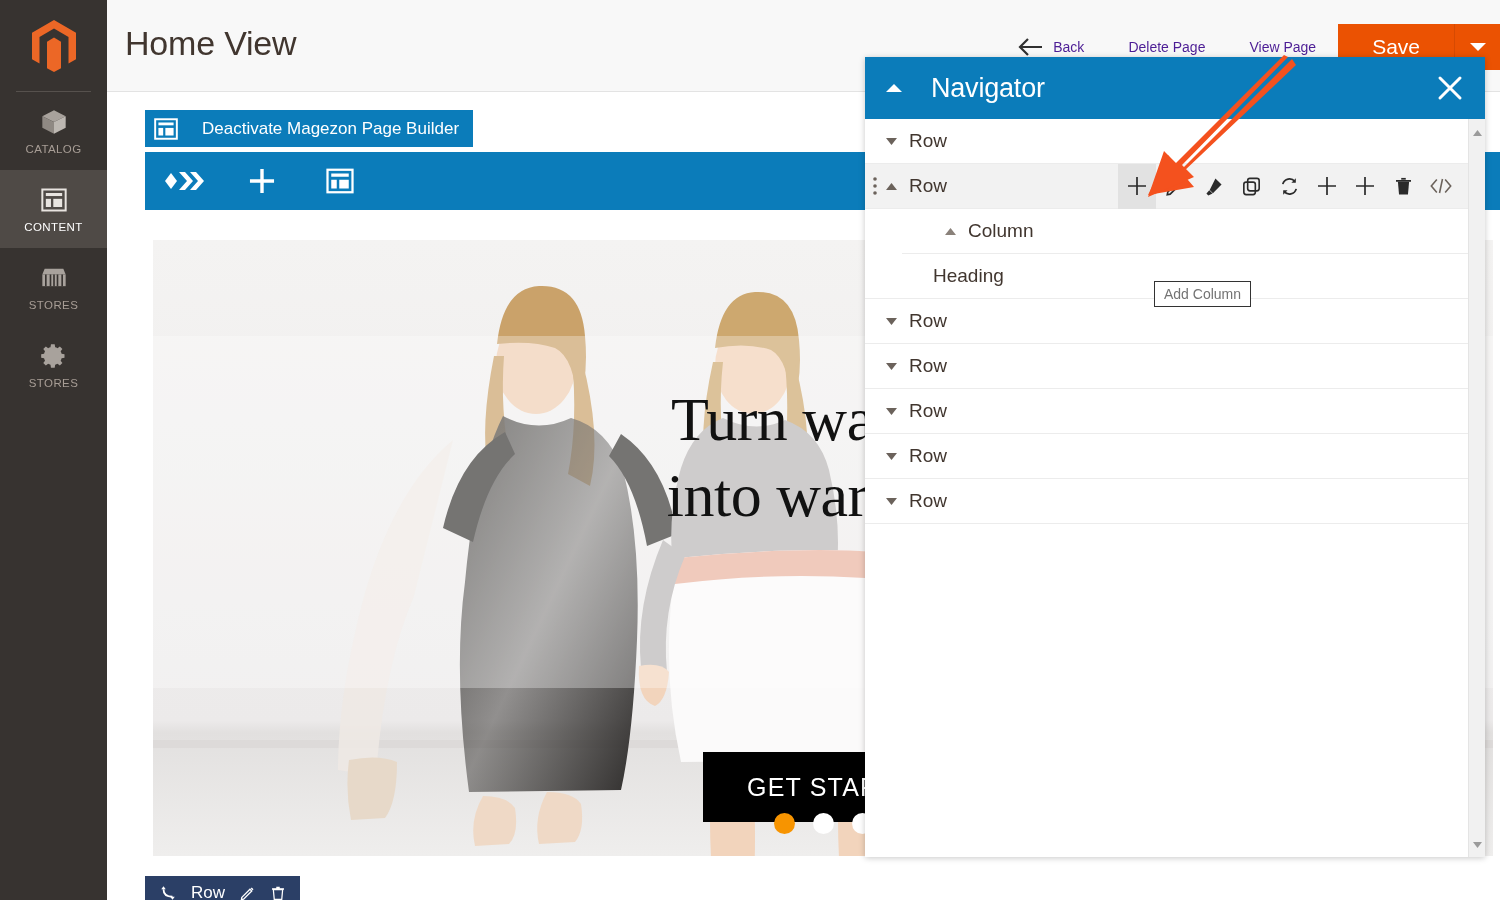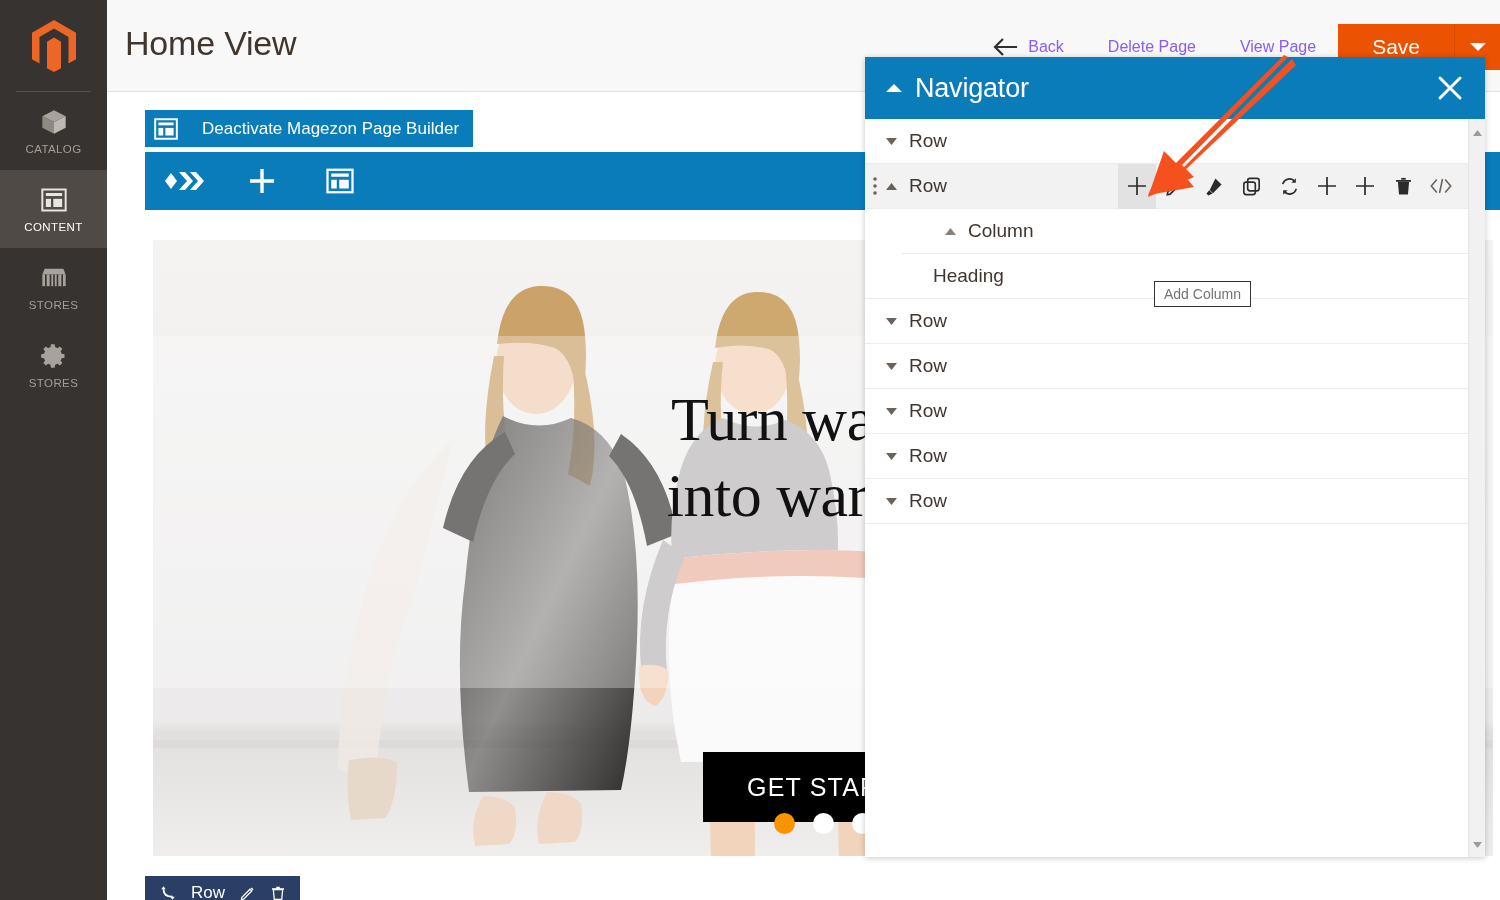--- a/index.html
+++ b/index.html
@@ -60,21 +60,21 @@
     position: absolute; left: 18px; top: 24px;
     font-size: 34px; font-weight: 400; color: #41362f;
     letter-spacing: -0.2px;
   }
   #header-actions {
     position: absolute; right: 0; top: 24px;
     display: flex; align-items: center; gap: 0;
     height: 46px;
   }
   .hdr-btn {
-    font-size: 16px; color: #8b5cf6;
+    font-size: 14px; color: #4c1d95;
     background: transparent; border: none;
     padding: 0 22px; height: 46px; line-height: 46px;
     cursor: pointer; white-space: nowrap;
     font-family: "Liberation Sans", sans-serif;
   }
   .hdr-back { display: flex; align-items: center; gap: 10px; padding-left: 34px; }
   #save-btn {
     background: #eb5202; color: #ffffff;
     font-size: 21px; border: none;
     height: 46px; padding: 0 34px; cursor: pointer;
@@ -164,21 +164,21 @@
     display: flex; flex-direction: column;
   }
   #nav-header {
     height: 62px; background: #0b7cba;
     display: flex; align-items: center;
     padding: 0 18px 0 20px;
     flex: 0 0 62px;
   }
   #nav-title {
     color: #fff; font-size: 27px; font-weight: 400;
-    margin-left: 12px; letter-spacing: -0.2px;
+    margin-left: 28px; letter-spacing: -0.2px;
   }
   #nav-collapse { cursor: pointer; display: flex; }
   #nav-close { margin-left: auto; cursor: pointer; display: flex; }
 
   #nav-body { flex: 1; display: flex; min-height: 0; }
   #nav-list { flex: 1; overflow: hidden; position: relative; background: #fff; }
 
   .nav-row {
     height: 45px;
     border-bottom: 1px solid #ececec;

